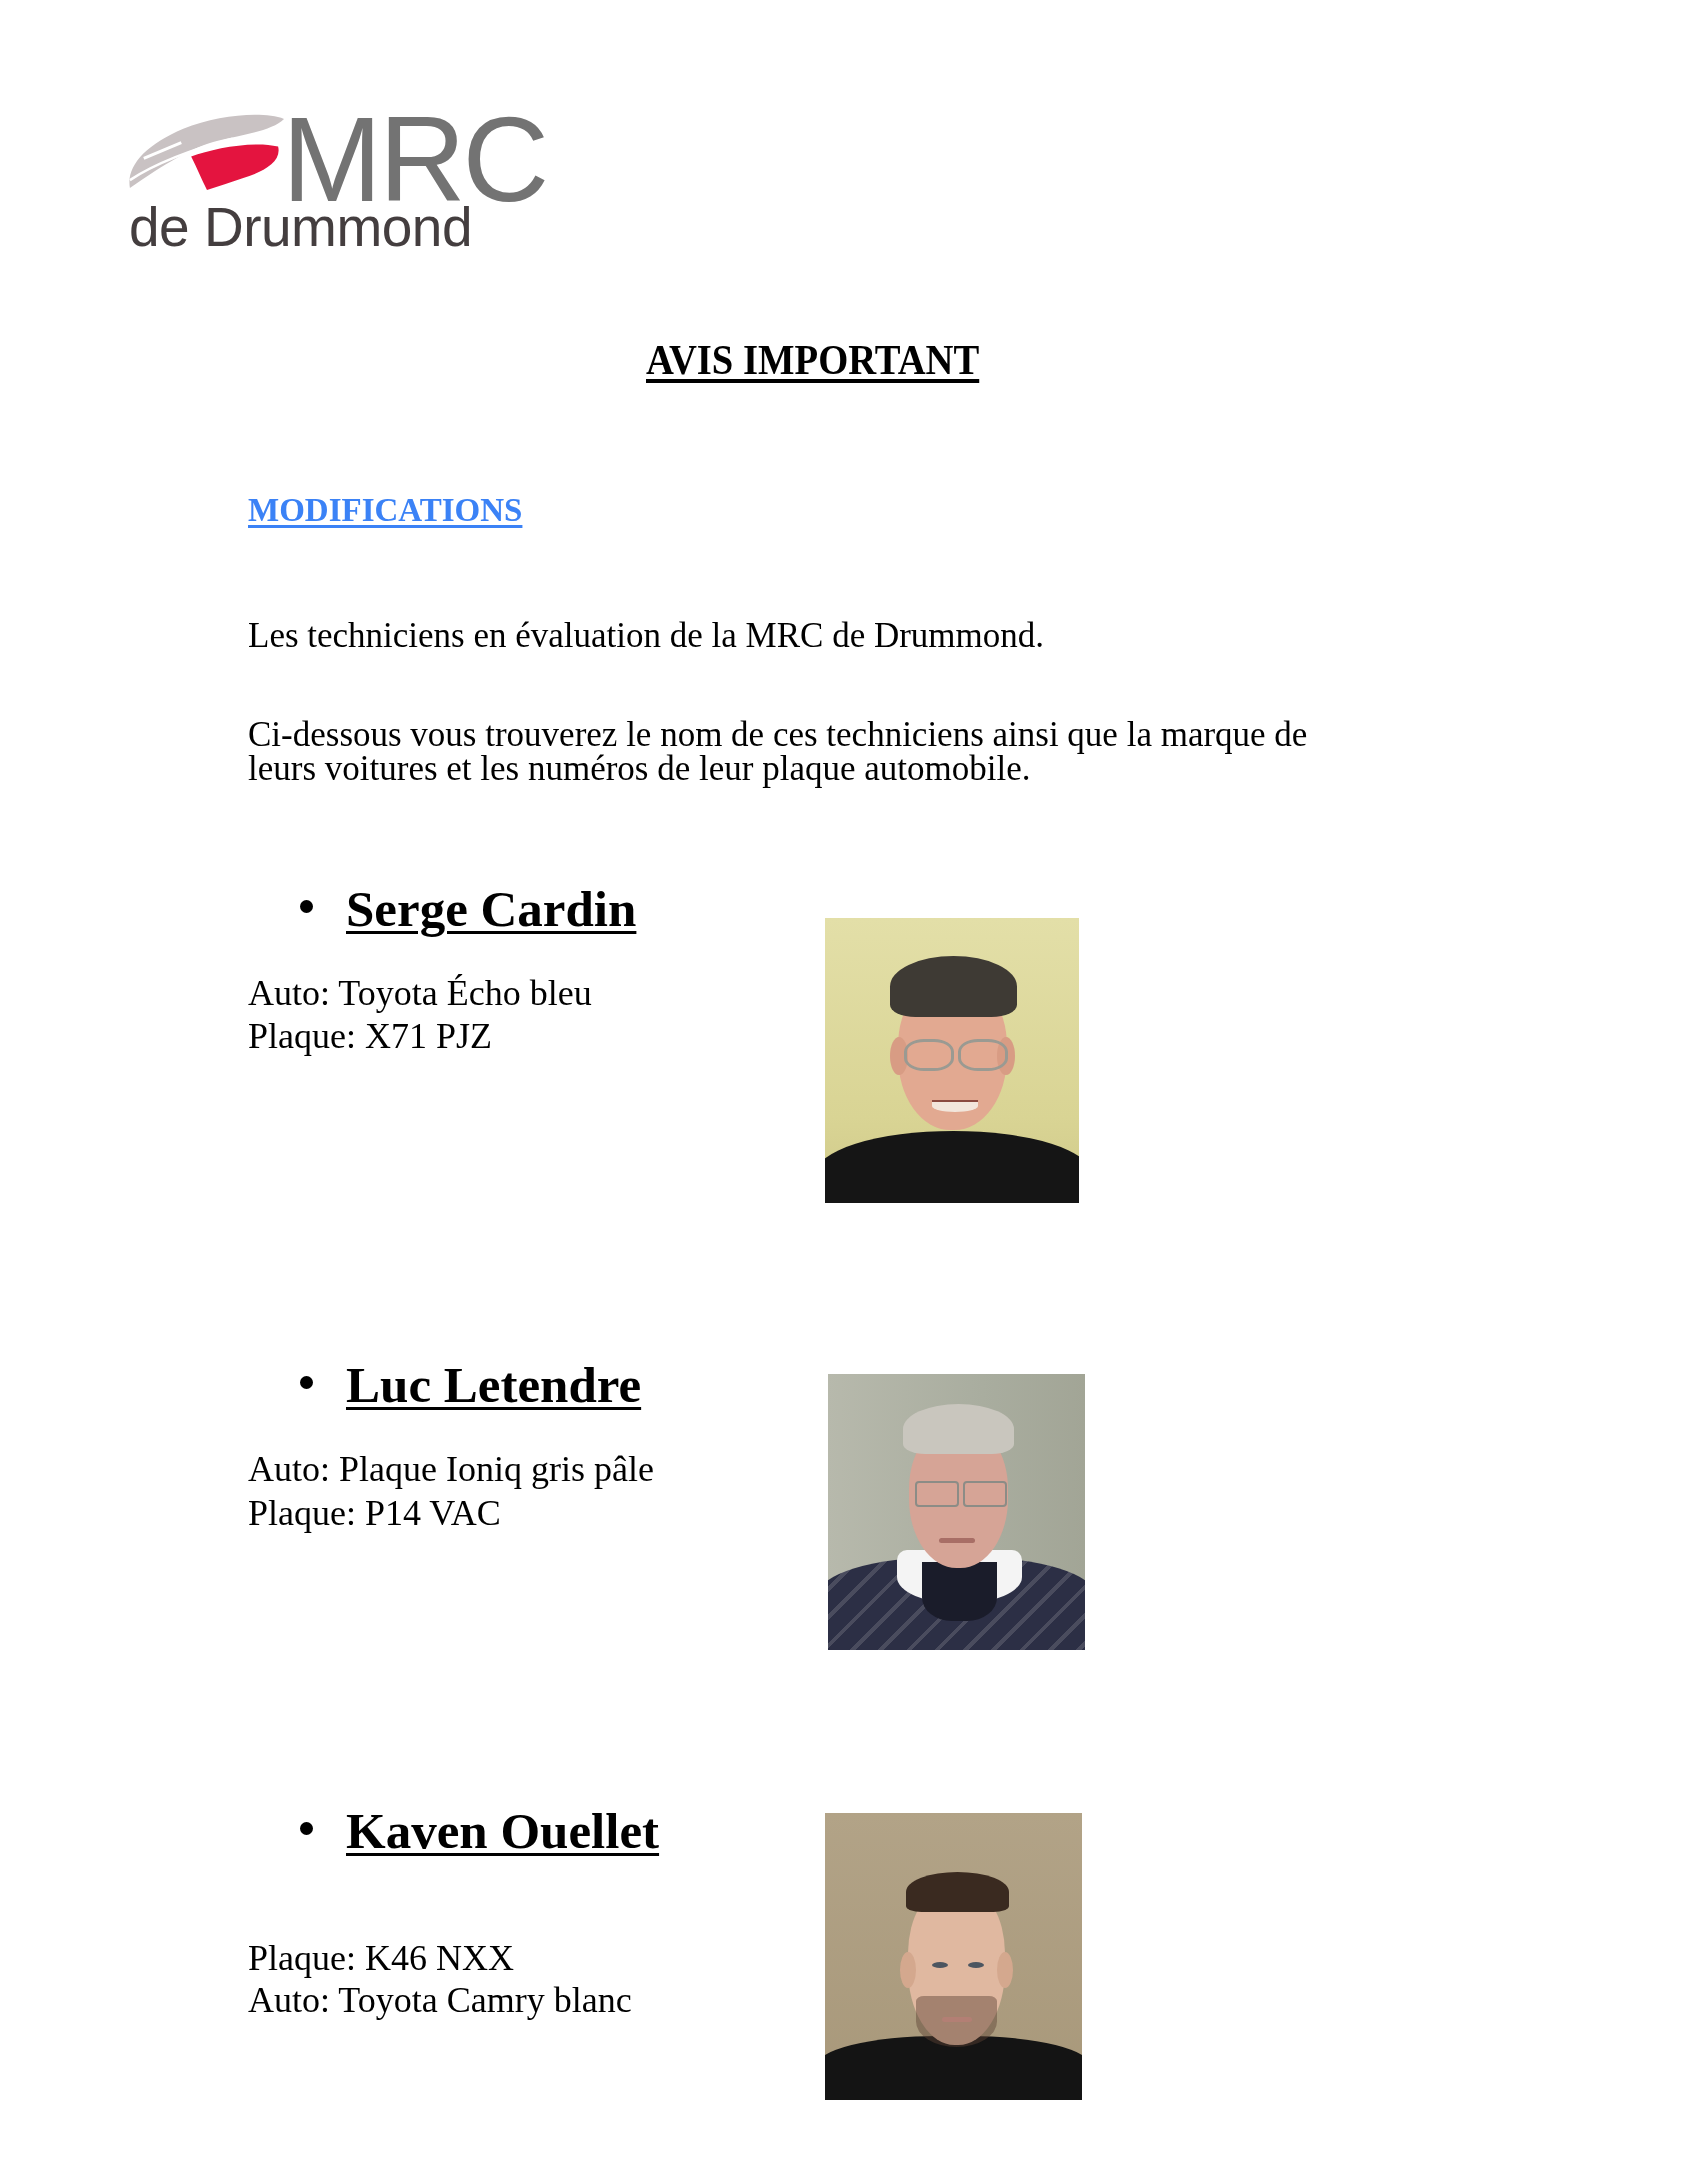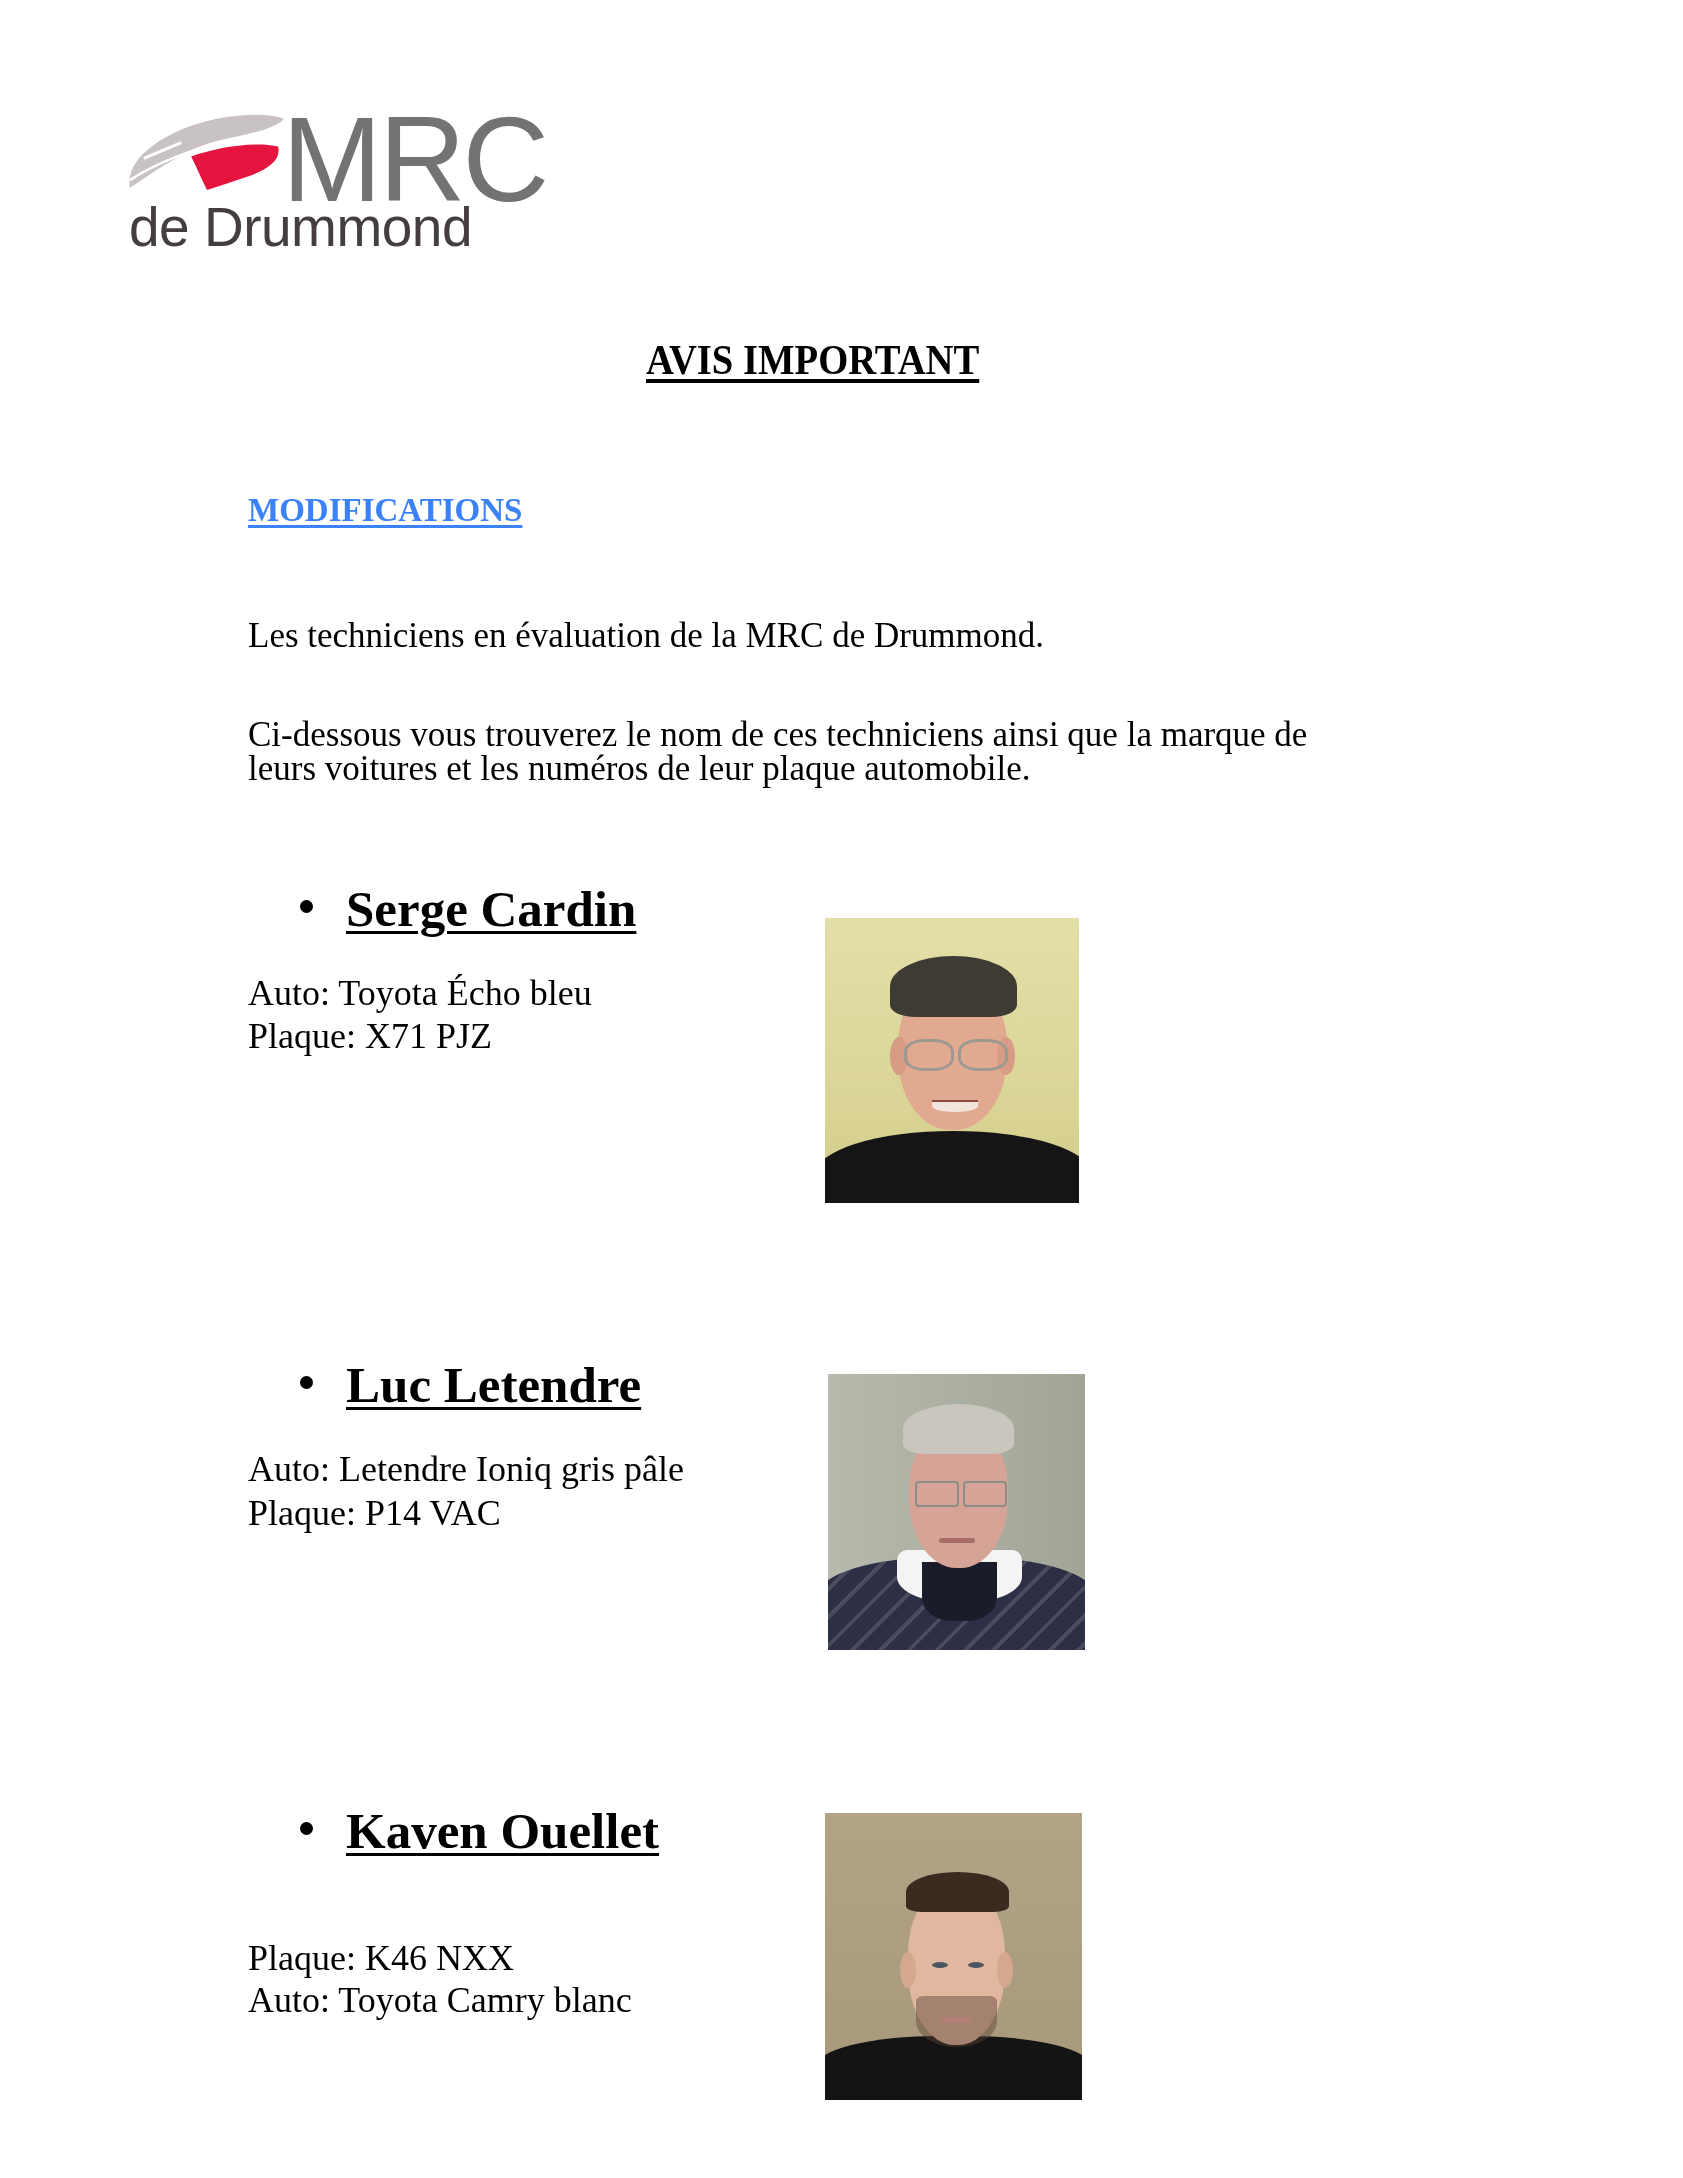--- a/index.html
+++ b/index.html
@@ -63,21 +63,21 @@
     <div class="hair" style="left:65px; top:38px; width:127px; height:61px; background:#3e3a34; border-radius:50% 50% 20% 20%;"></div>
     <div class="glasses" style="left:79px; top:121px; width:44px; height:26px; border:3px solid #9a9a92; border-radius:40%;"></div>
     <div class="glasses" style="left:133px; top:121px; width:44px; height:26px; border:3px solid #9a9a92; border-radius:40%;"></div>
     <div class="mouth" style="left:107px; top:182px; width:46px; height:10px; background:#f2e6dc; border-radius:0 0 50% 50%; border-top:2px solid #8a4a40;"></div>
   </div>
 </div>
 
 <div>
   <span class="bullet-dot" style="left:300px; top:1376px;"></span>
   <div class="abs name" style="left:346px; top:1360px;">Luc Letendre</div>
-  <div class="abs detail" style="top:1451px;">Auto: Letendre Ioniq gris pâle</div>
+  <div class="abs detail" style="top:1451px;">Auto: Plaque Ioniq gris pâle</div>
   <div class="abs detail" style="top:1495px;">Plaque: P14 VAC</div>
   <div class="photo" style="left:828px; top:1374px; width:257px; height:276px; background:linear-gradient(90deg,#b7b9ac 0%,#a9ad9f 60%,#a2a596 100%);" aria-label="Photo de Luc Letendre">
     <div class="body" style="left:-10px; top:183px; width:277px; height:109px; background:repeating-linear-gradient(135deg,#2c2f45 0 8px,#4a4c5e 8px 12px,#2c2f45 12px 20px); border-radius:45% 45% 0 0 / 35% 35% 0 0;"></div>
     <div class="collar" style="left:69px; top:176px; width:125px; height:54px; background:#f4f4f4; border-radius:10px 10px 50% 50%;"></div>
     <div class="collar" style="left:94px; top:188px; width:75px; height:59px; background:#1a1c2a; border-radius:0 0 40% 40%;"></div>
     <div class="face" style="left:81px; top:50px; width:99px; height:144px; background:#d6a496; border-radius:45% 45% 48% 48%;"></div>
     <div class="hair" style="left:75px; top:30px; width:111px; height:50px; background:#c9c6be; border-radius:50% 50% 20% 20%;"></div>
     <div class="glasses" style="left:87px; top:107px; width:40px; height:22px; border:2px solid #8c8c86; border-radius:4px;"></div>
     <div class="glasses" style="left:135px; top:107px; width:40px; height:22px; border:2px solid #8c8c86; border-radius:4px;"></div>
     <div class="mouth" style="left:111px; top:164px; width:36px; height:5px; background:#a86e66; border-radius:3px;"></div>

